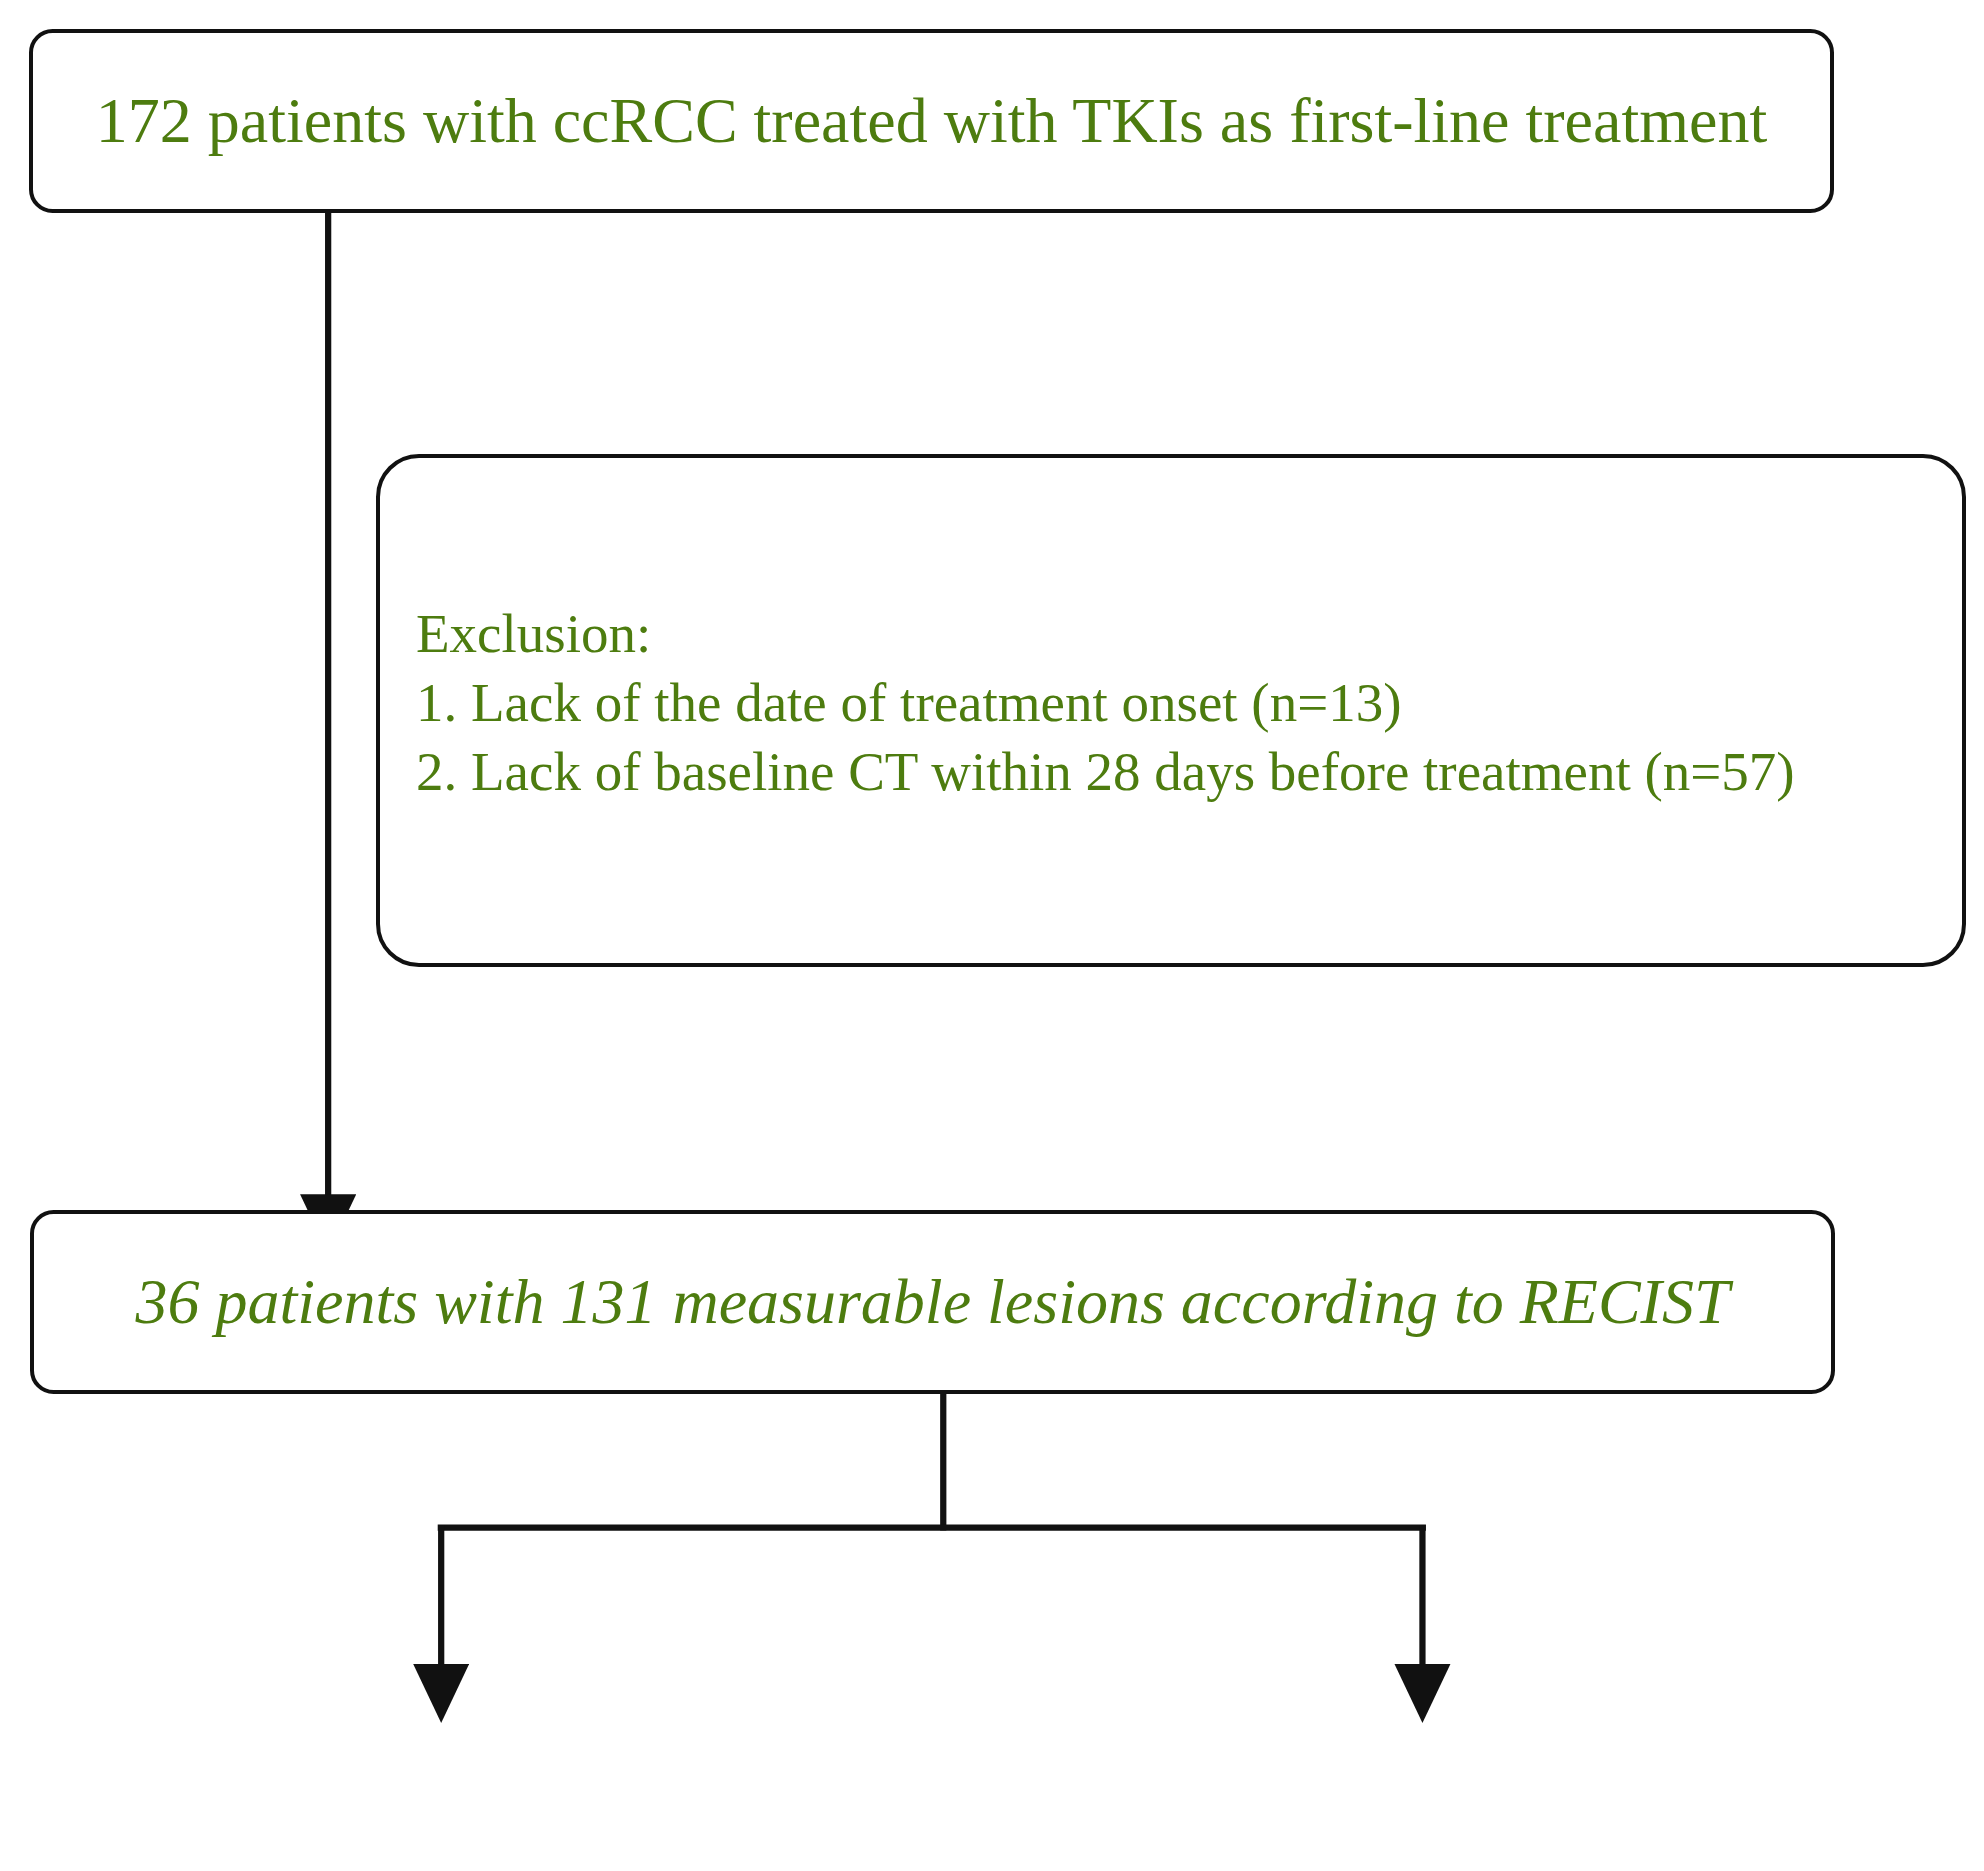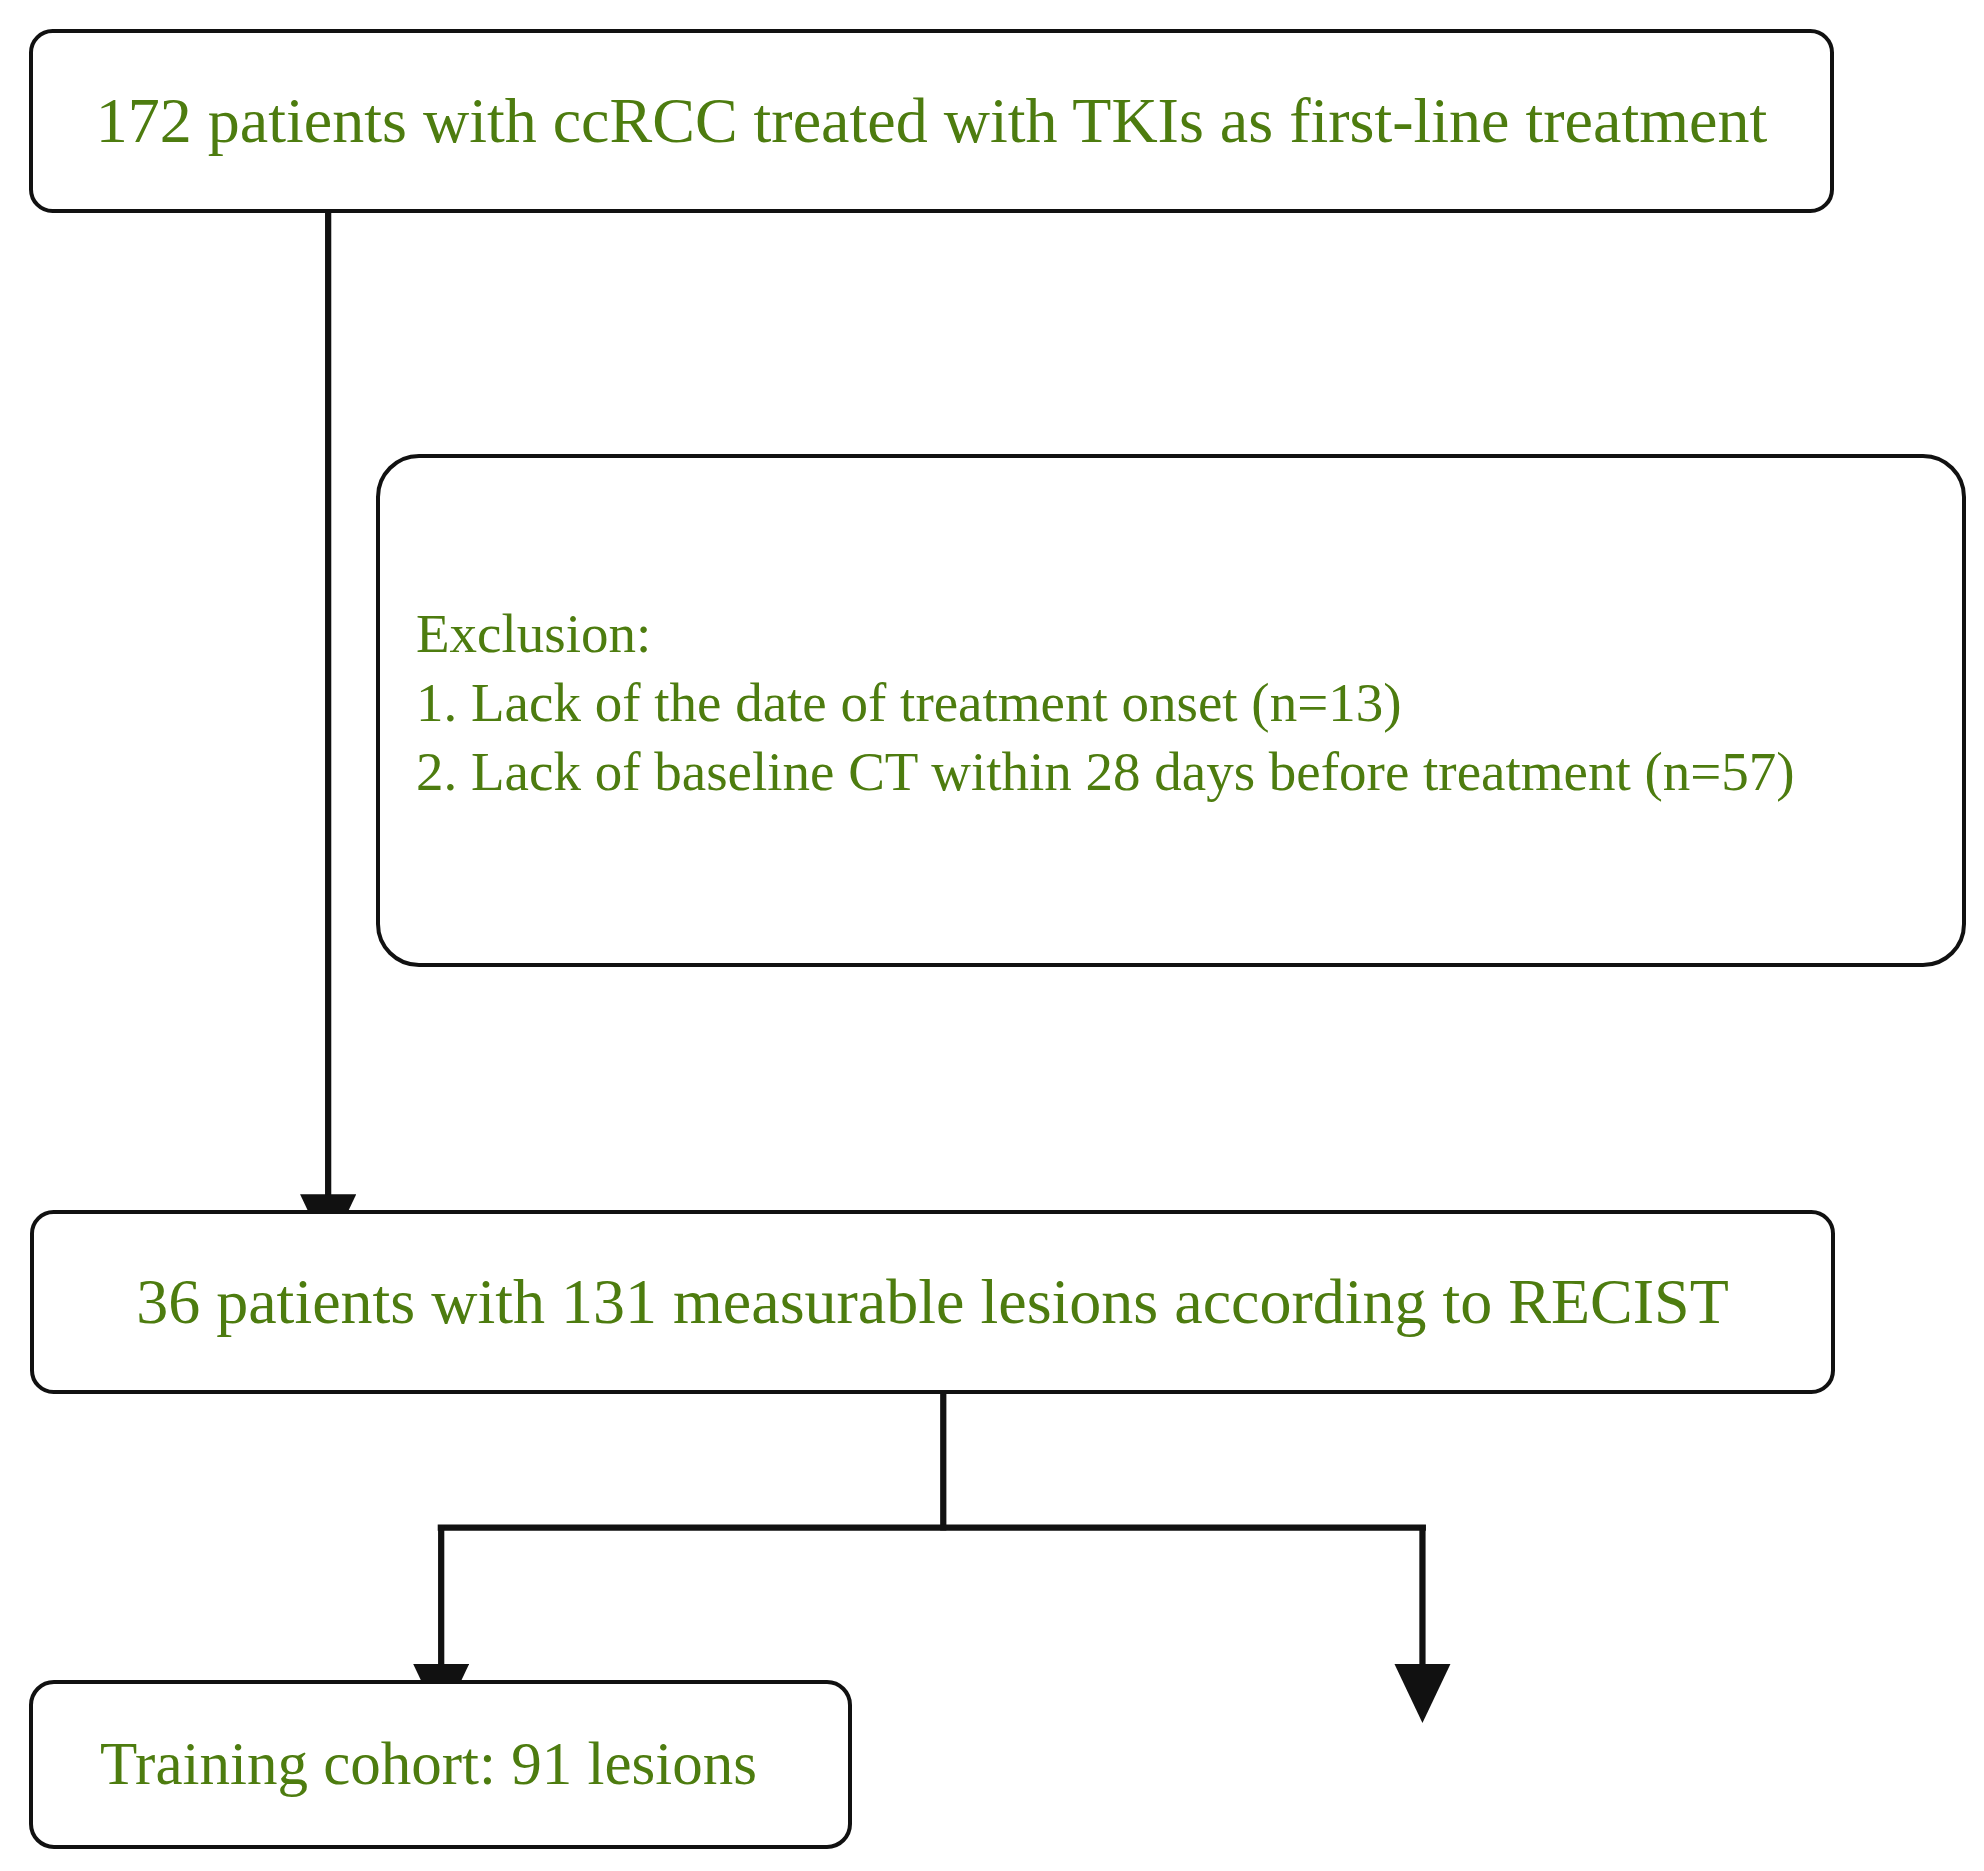--- a/index.html
+++ b/index.html
@@ -71,20 +71,21 @@
   }
   
   #box-middle {
     left: 30px;
     top: 1210px;
     width: 1805px;
     height: 184px;
     border-radius: 23.6px;
     justify-content: center;
     font-size: 64px;
+    font-style: italic;
   }
   
   #box-training {
     left: 29px;
     top: 1680px;
     width: 823px;
     height: 169px;
     border-radius: 25px;
     justify-content: flex-start;
     padding-left: 67px;
@@ -134,19 +135,16 @@
       <span class="ex-line">Exclusion:</span>
       <span class="ex-line">1. Lack of the date of treatment onset (n=13)</span>
       <span class="ex-line">2. Lack of baseline CT within 28 days before treatment (n=57)</span>
     </div>
   </div>
 
   <div class="node-box" id="box-middle">
     <span>36 patients with 131 measurable lesions according to RECIST</span>
   </div>
 
-  <div class="node-box" id="box-training">
-    <span>Training cohort: 91 lesions</span>
-  </div>
 
 
 </div>
 
 
 </body></html>

